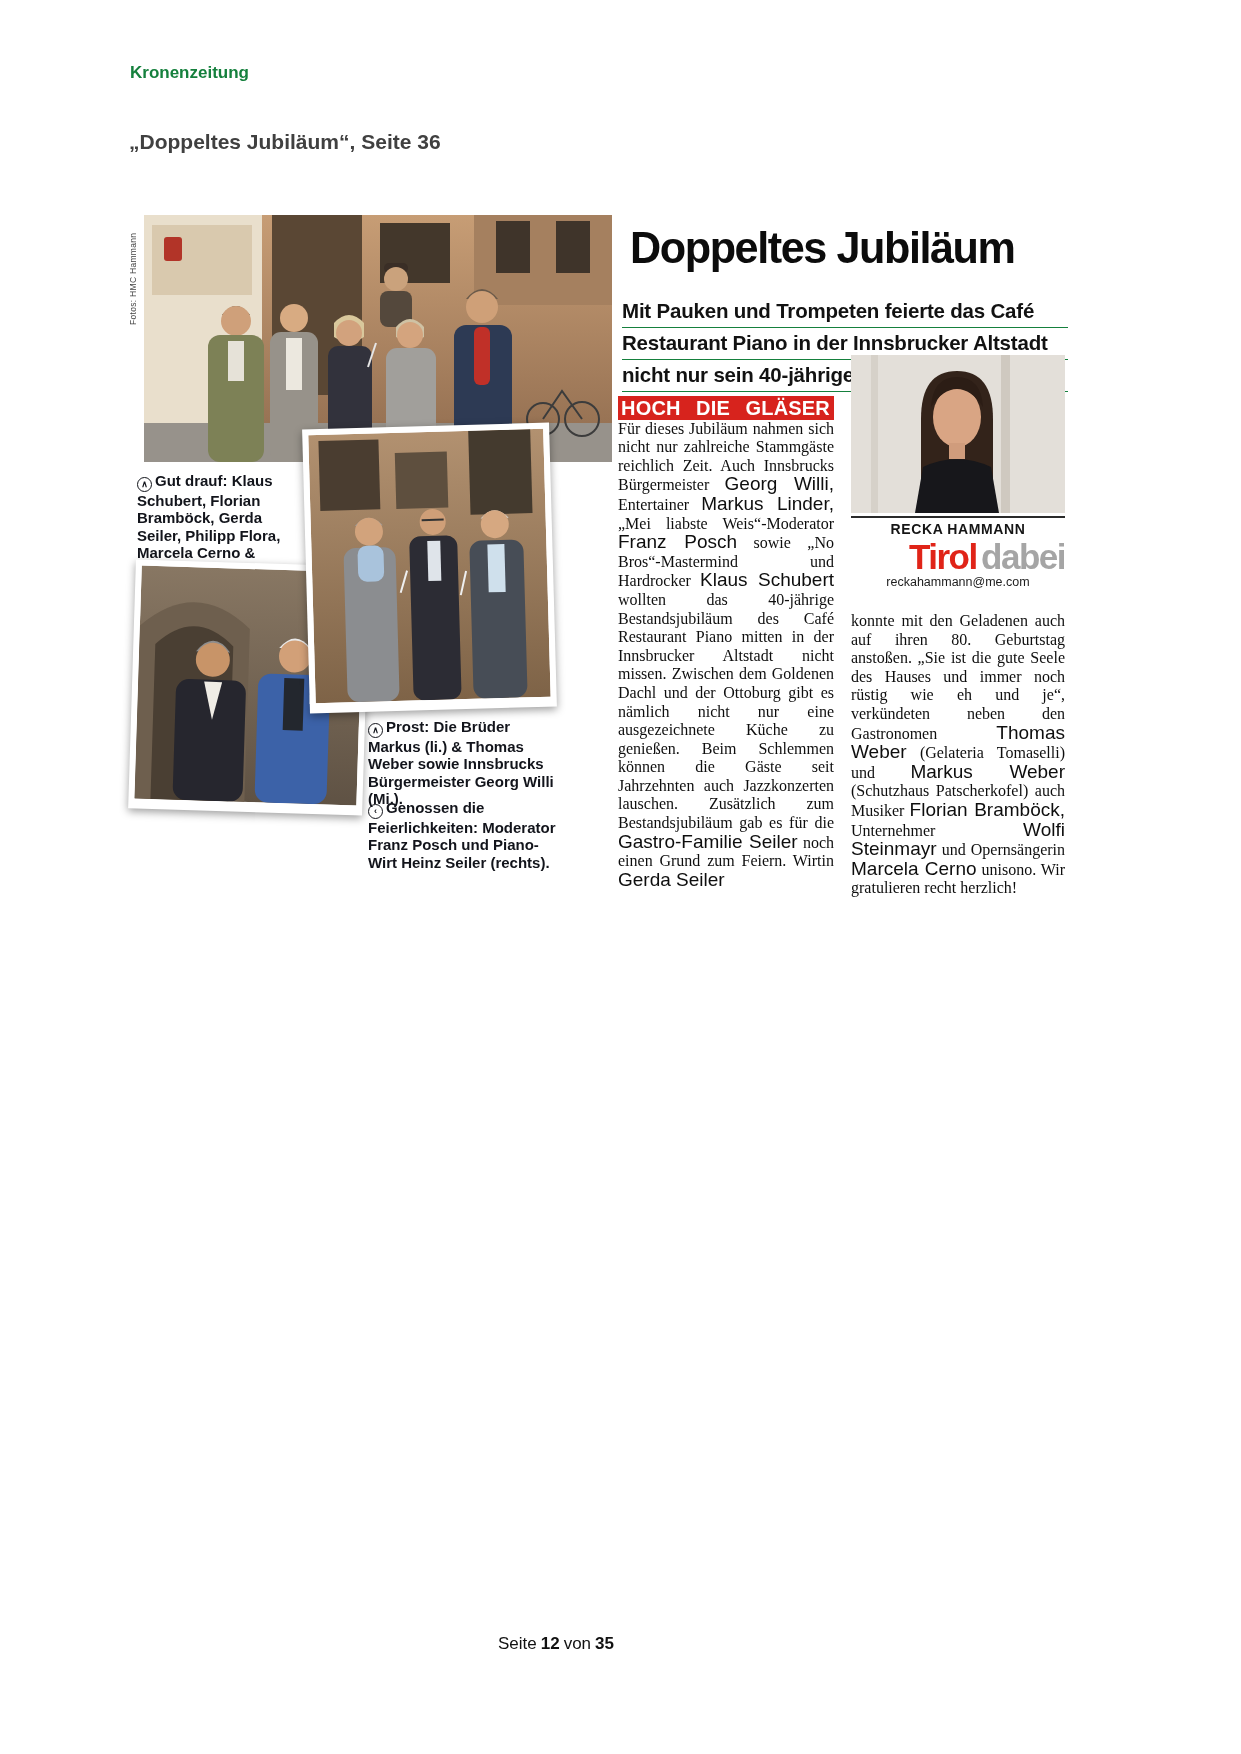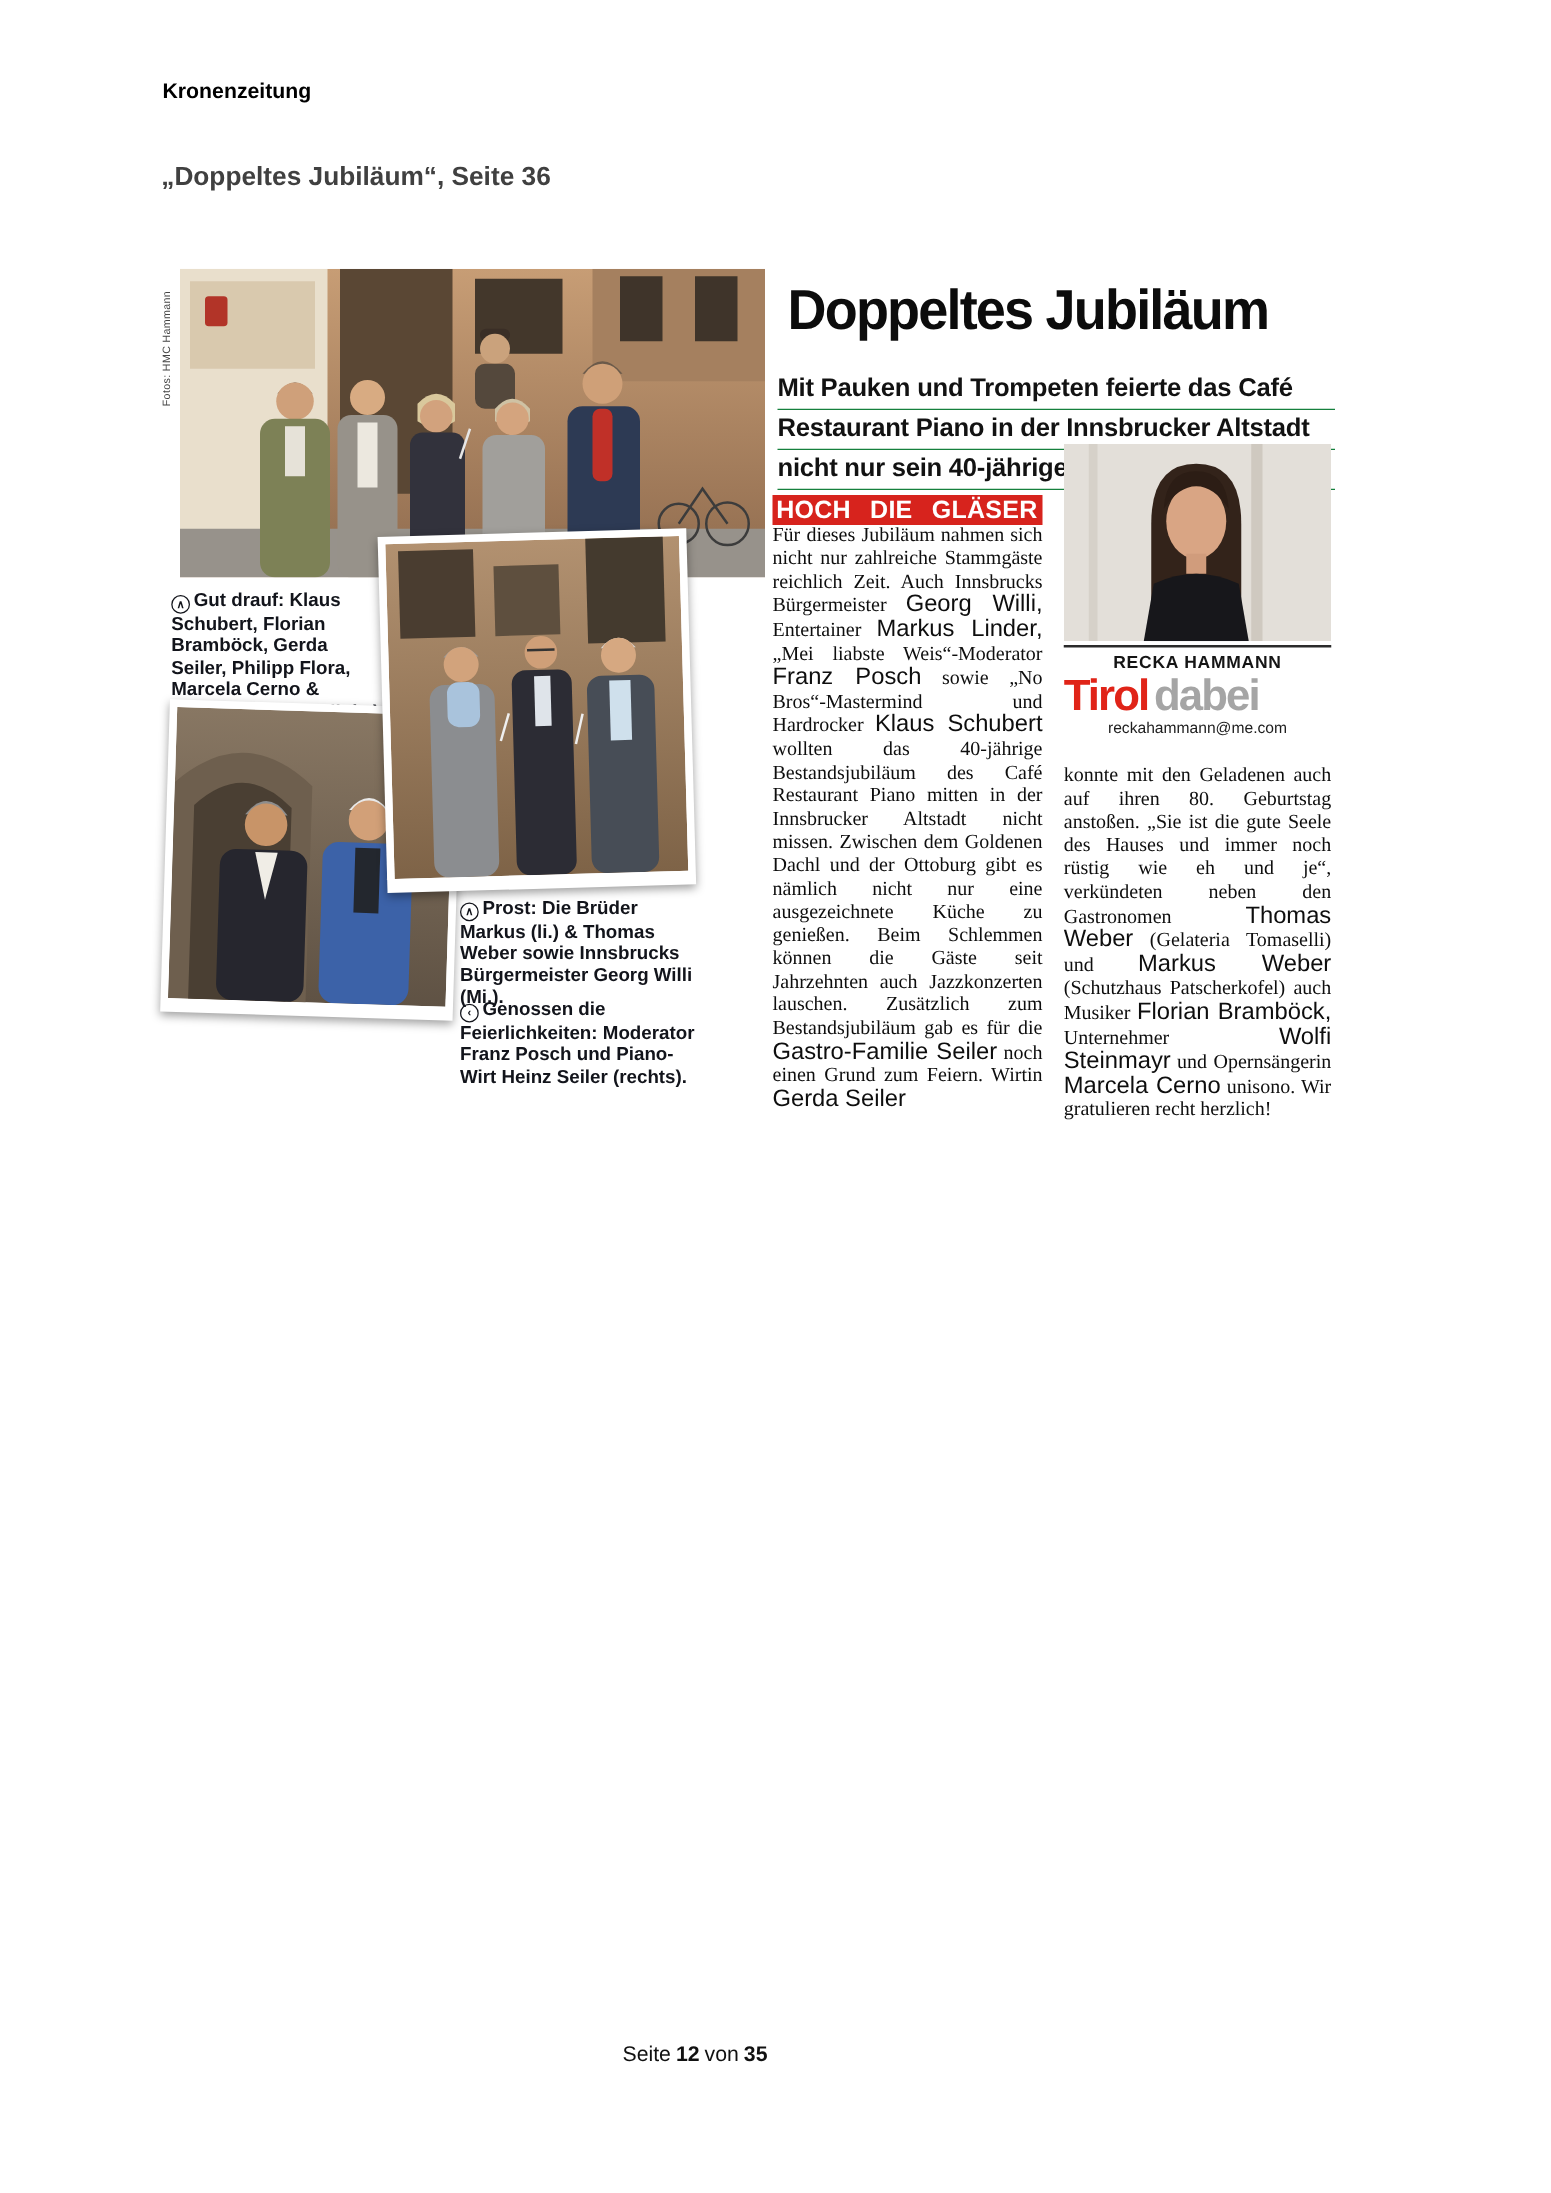--- a/index.html
+++ b/index.html
@@ -1,18 +1,18 @@
 <!DOCTYPE html>
 <html><head>
 <meta charset="utf-8">
 <style>
   html,body{margin:0;padding:0;background:#ffffff;}
   .page{position:relative;width:1241px;height:1754px;background:#ffffff;overflow:hidden;
         font-family:"Liberation Sans",sans-serif;color:#111;}
-  .pub{position:absolute;left:130px;top:63px;font-size:17px;font-weight:700;color:#000000;}
+  .pub{position:absolute;left:130px;top:63px;font-size:17px;font-weight:700;color:#15803d;}
   .doct{position:absolute;left:129px;top:130px;font-size:21px;font-weight:700;color:#404040;}
   .clip{position:absolute;left:130px;top:213px;width:940px;height:672px;}
   .credit{position:absolute;left:-2px;top:2px;height:110px;font-size:8.5px;color:#444;
           writing-mode:vertical-rl;transform:rotate(180deg);letter-spacing:.3px;}
   .ph{position:absolute;overflow:hidden;}
   .photo1{left:14px;top:2px;width:468px;height:247px;}
   .framed{background:#fff;padding:6px;box-shadow:0 3px 8px rgba(0,0,0,.38);}
   .photo2{left:176px;top:213px;transform:rotate(-1.6deg);z-index:4;}
   .photo3{left:2px;top:350px;transform:rotate(1.8deg);z-index:3;}
   .cap{position:absolute;font-size:15px;line-height:17.4px;font-weight:700;color:#12141b;}
@@ -33,21 +33,21 @@
   .col1{left:488px;top:186px;width:216px;}
   .col2{left:721px;top:399px;width:214px;}
   .nm{font-family:"Liberation Sans",sans-serif;font-weight:400;font-size:19px;}
   .kick{background:#d7231d;color:#ffffff;font-family:"Liberation Sans",sans-serif;
         font-weight:700;font-size:20px;padding:1px 4px 1px 3px;letter-spacing:.2px;}
   .author{position:absolute;left:721px;top:142px;width:214px;}
   .aphoto{width:214px;height:158px;overflow:hidden;}
   .arule{border-top:2px solid #2a2a2a;margin-top:3px;}
   .aname{text-align:center;font-size:14px;font-weight:700;letter-spacing:.6px;color:#151515;
          margin-top:3px;}
-  .alogo{text-align:left;margin-top:0px;white-space:nowrap;}
+  .alogo{text-align:right;margin-top:0px;white-space:nowrap;}
   .t-red{font-size:35px;font-weight:900;letter-spacing:-1.5px;color:#e02418;}
   .t-gray{font-size:35px;font-weight:900;letter-spacing:-1.5px;color:#a5a5a5;}
   .amail{text-align:center;font-size:12.5px;color:#1d1d1d;margin-top:-2px;}
   .footer{position:absolute;left:556px;top:1634px;transform:translateX(-50%);
           font-size:17px;color:#111;white-space:nowrap;}
   .footer span{margin:0 2px;}
   .footer .b{font-weight:700;margin-top:28px;}
 </style>
 </head>
 <body>

